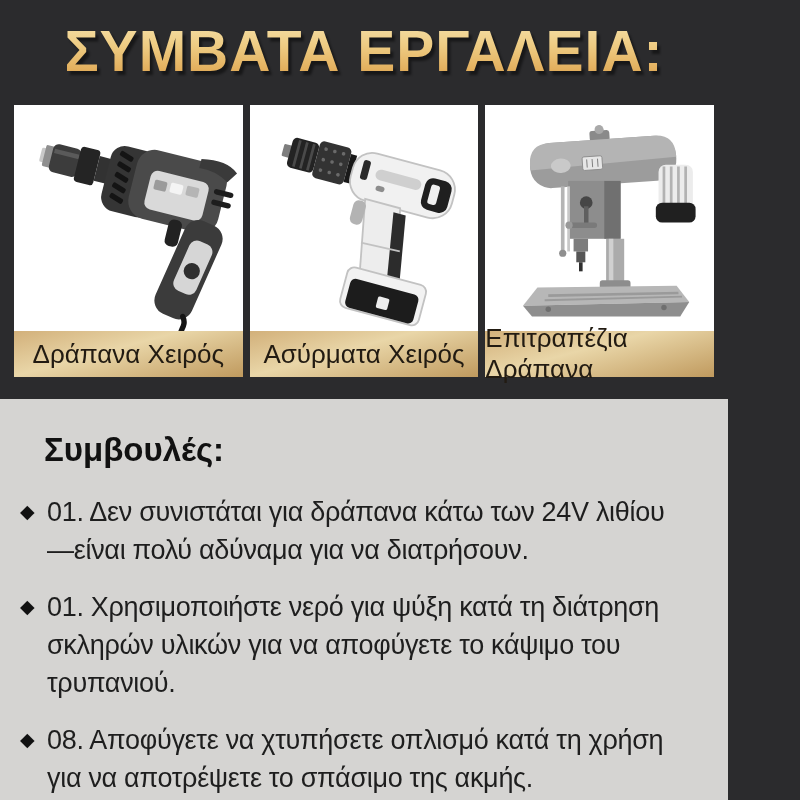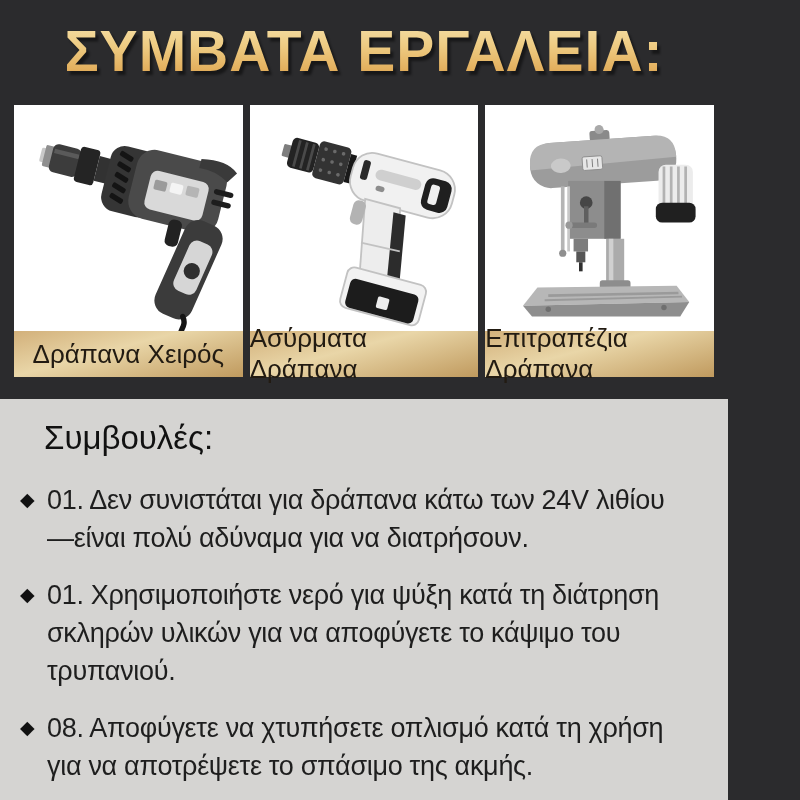--- a/index.html
+++ b/index.html
@@ -37,21 +37,21 @@
   .card-img svg{width:100%;height:100%;display:block;}
   .card-caption{
     height:46px;display:flex;align-items:center;justify-content:center;
     font-size:26px;color:var(--caption-text);
     background:linear-gradient(165deg,#d2b07a 0%,var(--caption-gold-light) 42%,var(--caption-gold-dark) 100%);
   }
   .tips-section{
     flex:1;background:var(--background-light);
     padding:20px 38px 0 20px;box-sizing:border-box;
   }
-  .tips-heading{margin:0 0 0 24px;font-size:33px;font-weight:400;color:#111;}
+  .tips-heading{margin:12px 0 0 24px;font-size:33px;font-weight:700;color:#111;}
   .tips-list{
     list-style:none;margin:24px 0 0 0;padding:0;
     display:flex;flex-direction:column;gap:19px;
   }
   .tip{
     display:flex;align-items:flex-start;
     font-size:27px;line-height:38px;color:var(--body-text);letter-spacing:-0.3px;
   }
   .diamond{flex:0 0 27px;width:27px;font-size:19px;line-height:38px;color:#111;}
   .tip-text{flex:1;max-width:695px;}
@@ -157,21 +157,21 @@
               <line x1="132" y1="140" x2="176" y2="138" stroke="#c2c2c2" stroke-width="2"></line>
 
               <rect x="113" y="95" width="14" height="27" rx="6" fill="#b3b3b3"></rect>
 
               <rect x="126" y="168" width="90" height="46" rx="8" fill="#f2f2f2" stroke="#c2c2c2" stroke-width="2"></rect>
               <rect x="132" y="180" width="78" height="33" rx="6" fill="#1c1c1c"></rect>
               <rect x="166" y="192" width="13" height="13" rx="2" fill="#ededed"></rect>
             </g>
           </svg>
         </div>
-        <figcaption class="card-caption">Ασύρματα Δράπανα</figcaption>
+        <figcaption class="card-caption">Ασύρματα Χειρός</figcaption>
       </figure>
 
       <figure class="card">
         <div class="card-img">
           <svg viewBox="0 0 253 226">
 
             <g transform="rotate(-4 130 55)">
               <rect x="118" y="16" width="22" height="12" rx="3" fill="#8a8a8a"></rect>
               <circle cx="129" cy="15" r="5" fill="#a9a9a9"></circle>
               <rect x="50" y="26" width="162" height="50" rx="23" fill="#9c9c9c"></rect>

